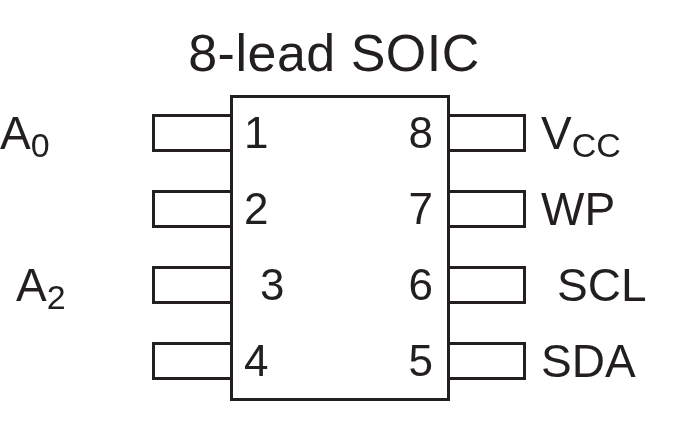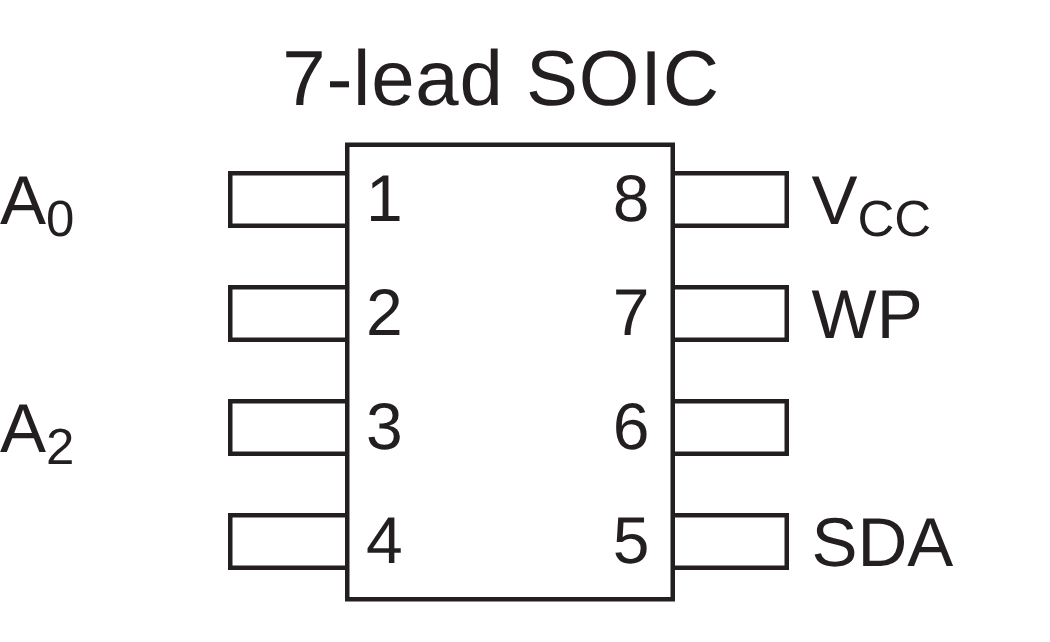--- a/index.html
+++ b/index.html
@@ -55,21 +55,21 @@
     height: 52px;
     line-height: 52px;
     font-size: 44px;
     z-index: 3;
     white-space: nowrap;
   }
   .pin-num.left  { left: 244px; }
   .pin-num.right { left: 383px; width: 50px; text-align: right; }
   .nr1 { top: 107px; }
   .nr2 { top: 183px; }
-  .nr3 { top: 259px; }
+  .nr3 { top: 259px; padding-left: 16px; }
   .nr4 { top: 335px; }
   
   .pin-label {
     position: absolute;
     height: 52px;
     line-height: 52px;
     font-size: 46px;
     z-index: 3;
     white-space: nowrap;
   }
@@ -80,21 +80,21 @@
     position: relative;
     top: 8px;
     letter-spacing: 0;
   }
 </style>
 </head>
 <body>
 
 <div class="canvas">
 
-  <div class="title">7-lead SOIC</div>
+  <div class="title">8-lead SOIC</div>
 
   <div class="pin-label left r1nr nr1"><span>A</span><span class="sub">0</span></div>
   <div class="pin-label left nr3"><span>A</span><span class="sub">2</span></div>
 
   <div class="lead left r1"></div>
   <div class="lead left r2"></div>
   <div class="lead left r3"></div>
   <div class="lead left r4"></div>
 
   <div class="chip-body"></div>
@@ -109,15 +109,16 @@
   <div class="pin-num right nr3">6</div>
   <div class="pin-num right nr4">5</div>
 
   <div class="lead right r1"></div>
   <div class="lead right r2"></div>
   <div class="lead right r3"></div>
   <div class="lead right r4"></div>
 
   <div class="pin-label right nr1"><span>V</span><span class="sub">CC</span></div>
   <div class="pin-label right nr2"><span>WP</span><span class="sub"></span></div>
+  <div class="pin-label right nr3"><span>SCL</span><span class="sub"></span></div>
   <div class="pin-label right nr4"><span>SDA</span><span class="sub"></span></div>
 
 </div>
 
 </body></html>

